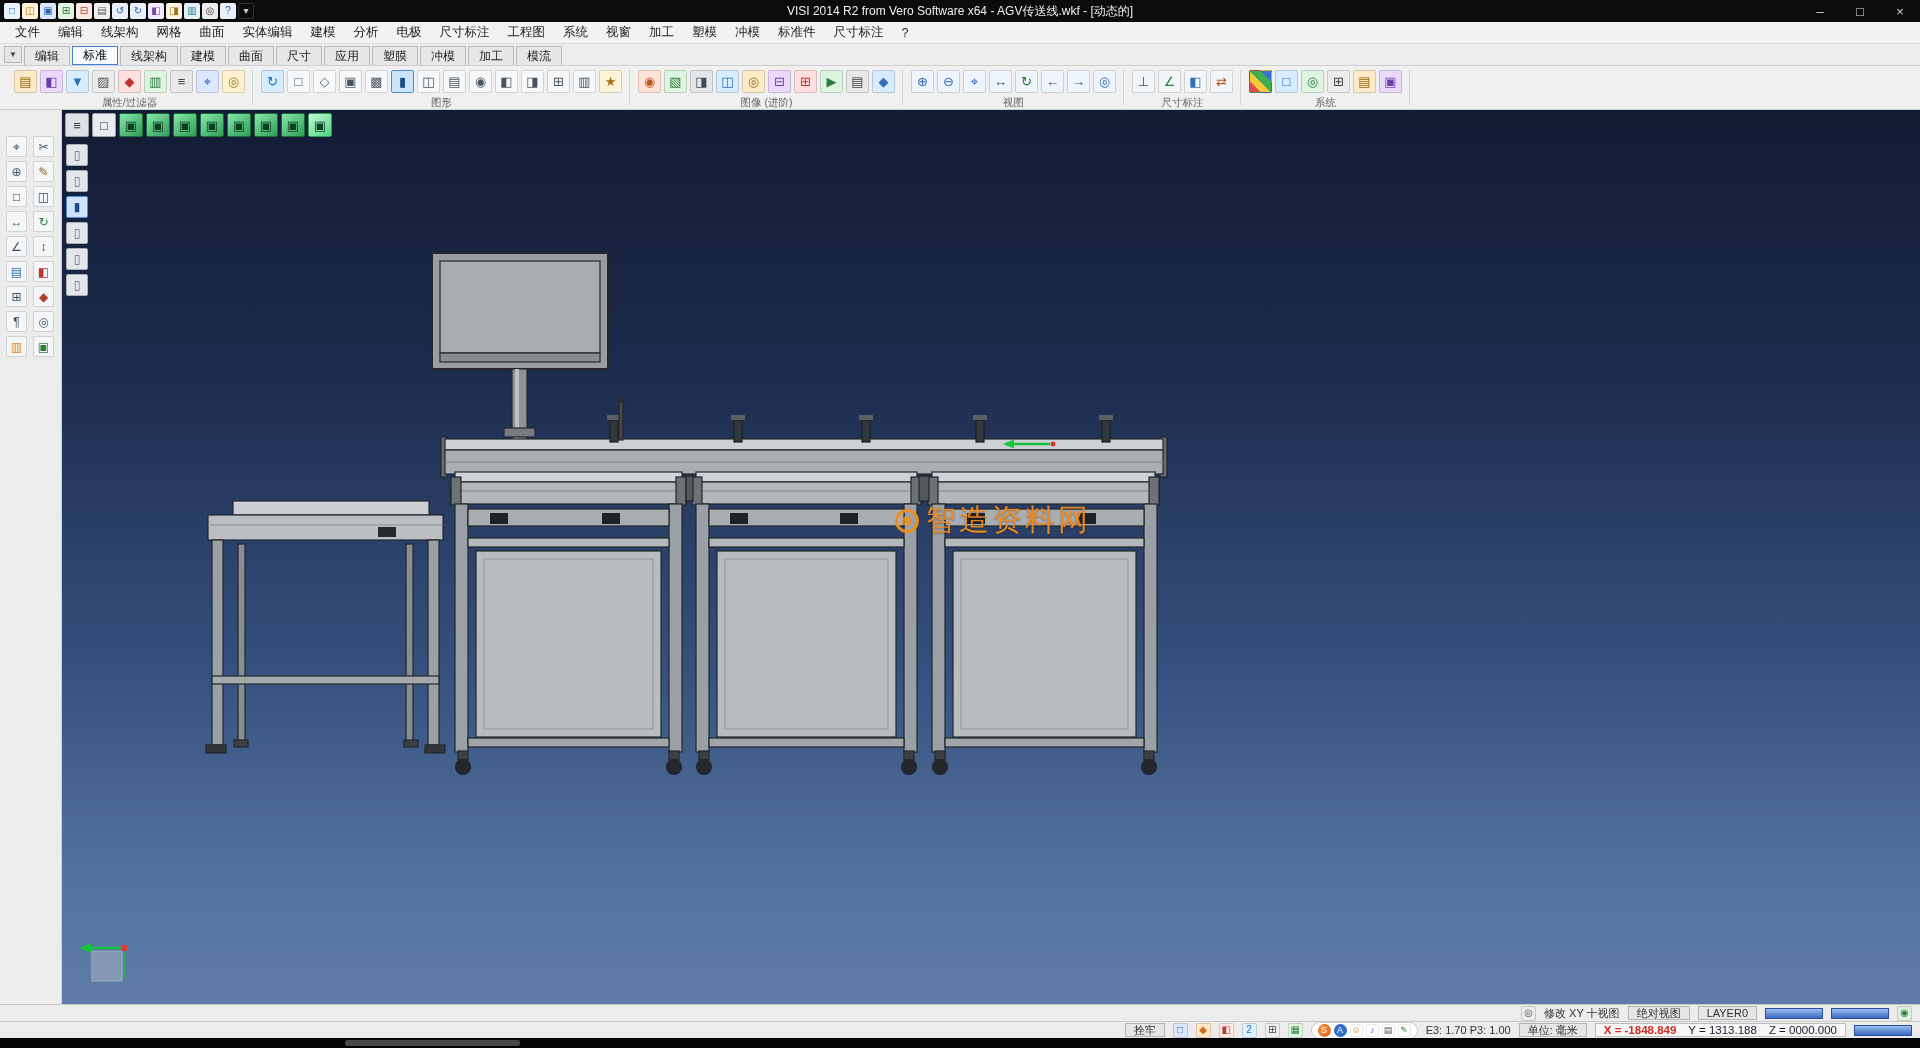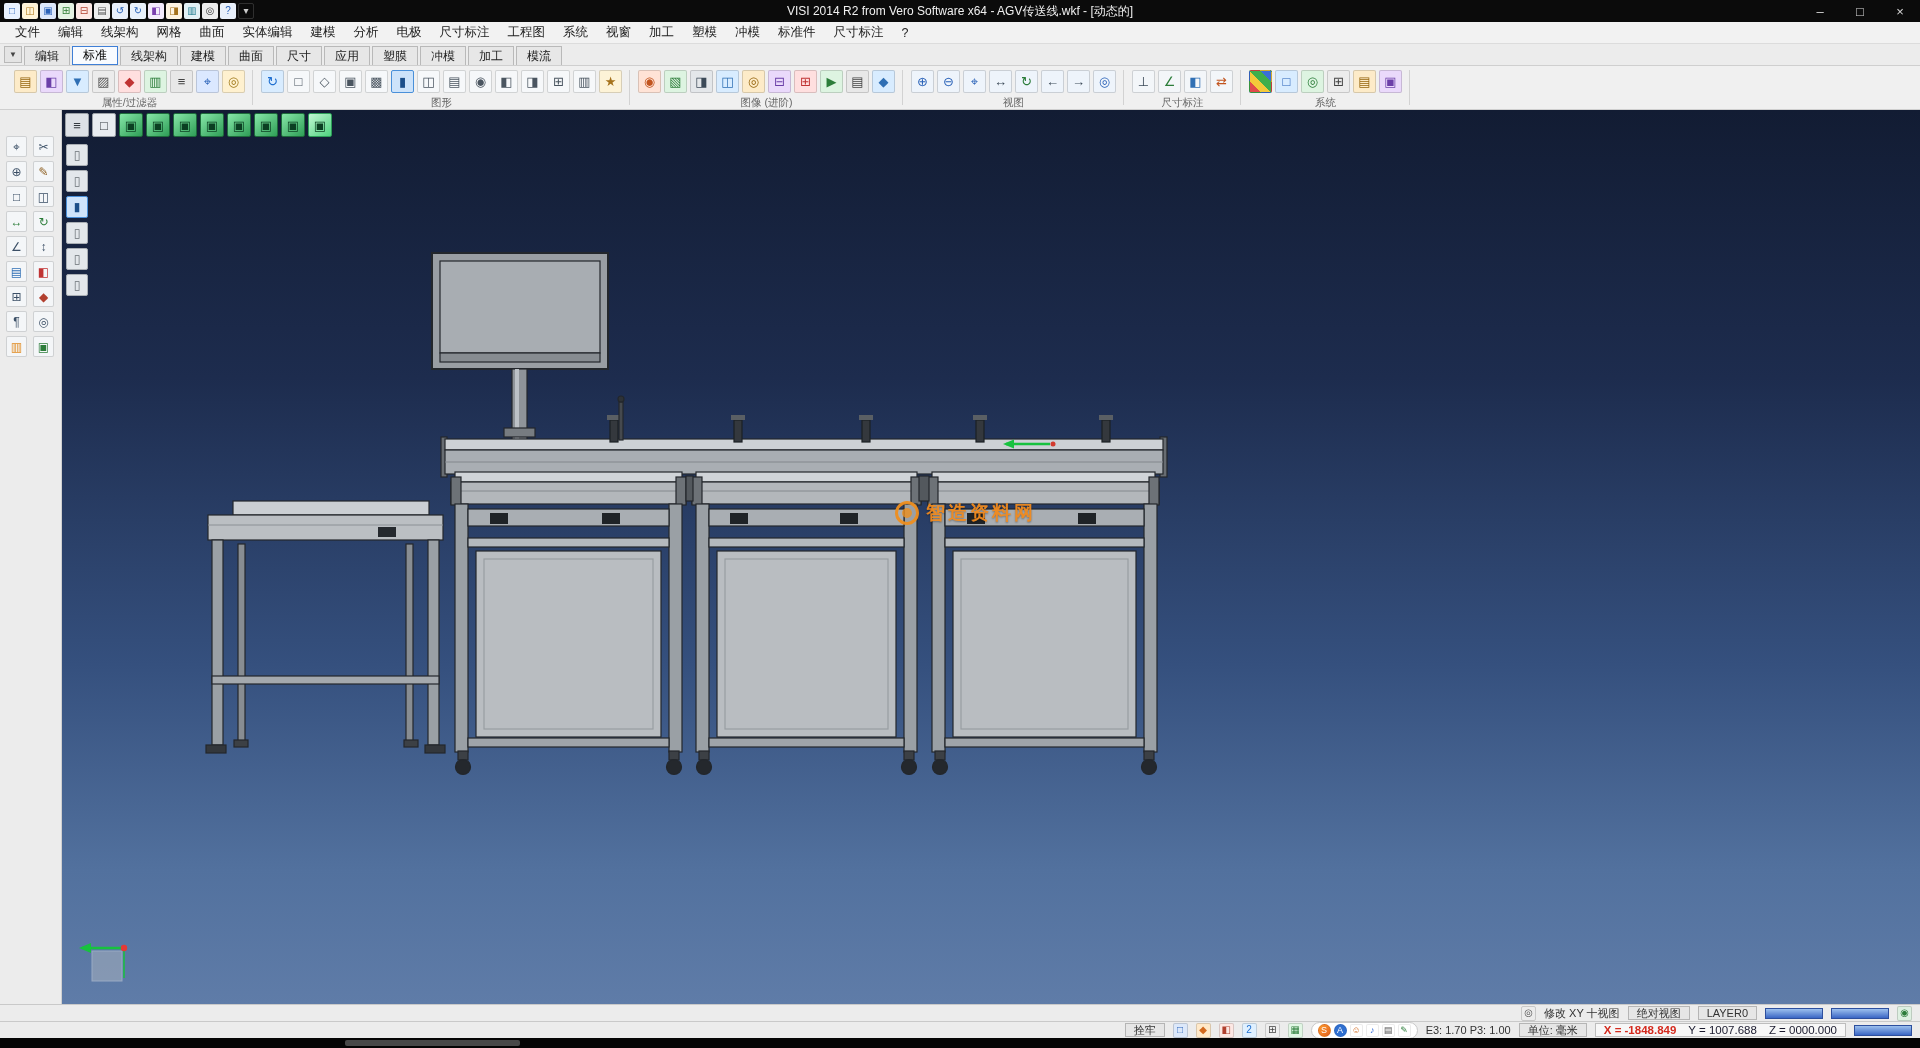--- a/index.html
+++ b/index.html
@@ -65,21 +65,21 @@
   .side-vtoolbar { position:absolute; top:34px; left:4px; display:flex;
                    flex-direction:column; gap:4px; }
   .side-vtoolbar .icon { width:22px; height:22px; font-size:12px; }
 
   .watermark { position:absolute; left:833px; top:390px; display:flex;
                align-items:center; gap:7px; opacity:.95; }
   .wm-logo { width:24px; height:24px; border:3px solid #ef8f1f; border-radius:50%;
              position:relative; display:inline-block; }
   .wm-logo::after { content:""; position:absolute; inset:4px; border-radius:50%;
                     background:#ef8f1f; opacity:.85; }
-  .wm-text { font-size:19px; font-weight:bold; color:#f08a1e; letter-spacing:3px;
+  .wm-text { font-size:30px; font-weight:normal; color:#f08a1e; letter-spacing:3px;
              text-shadow:0 1px 2px rgba(0,0,0,.35); }
 
   
   .statusA,.statusB { height:17px; background:#ececec; border-top:1px solid #c9c9c9;
                       display:flex; align-items:center; font-size:11px; color:#333;
                       padding:0 8px; }
   .cluster { display:flex; align-items:center; gap:8px; }
   .right { margin-left:auto; }
   .statusA .icon,.statusB .icon { width:15px; height:15px; font-size:10px; }
   .seg { border:1px solid #b5b5b5; background:#e6e6e6; padding:0 8px; height:14px;
@@ -470,21 +470,21 @@
         <span class="icon round" style="background: rgb(47, 111, 208); color: rgb(255, 255, 255);">A</span>
         <span class="icon" style="background: rgb(255, 255, 255); color: rgb(210, 105, 30);">☺</span>
         <span class="icon" style="background: rgb(255, 255, 255); color: rgb(58, 111, 216);">♪</span>
         <span class="icon" style="background: rgb(255, 255, 255); color: rgb(85, 85, 85);">▤</span>
         <span class="icon" style="background: rgb(255, 255, 255); color: rgb(44, 125, 58);">✎</span>
       </span>
     <span class="stxt">E3: 1.70  P3: 1.00</span>
     <span class="seg">单位: 毫米</span>
     <span class="coords">
       <span class="cx">X = -1848.849</span>
-      <span class="cy">Y = 1007.688</span>
+      <span class="cy">Y = 1313.188</span>
       <span class="cz">Z = 0000.000</span>
     </span>
     <span class="meter"></span>
   </div>
 </div>
 
 <div class="taskstrip">
   <span class="peek"></span>
 </div>
 

